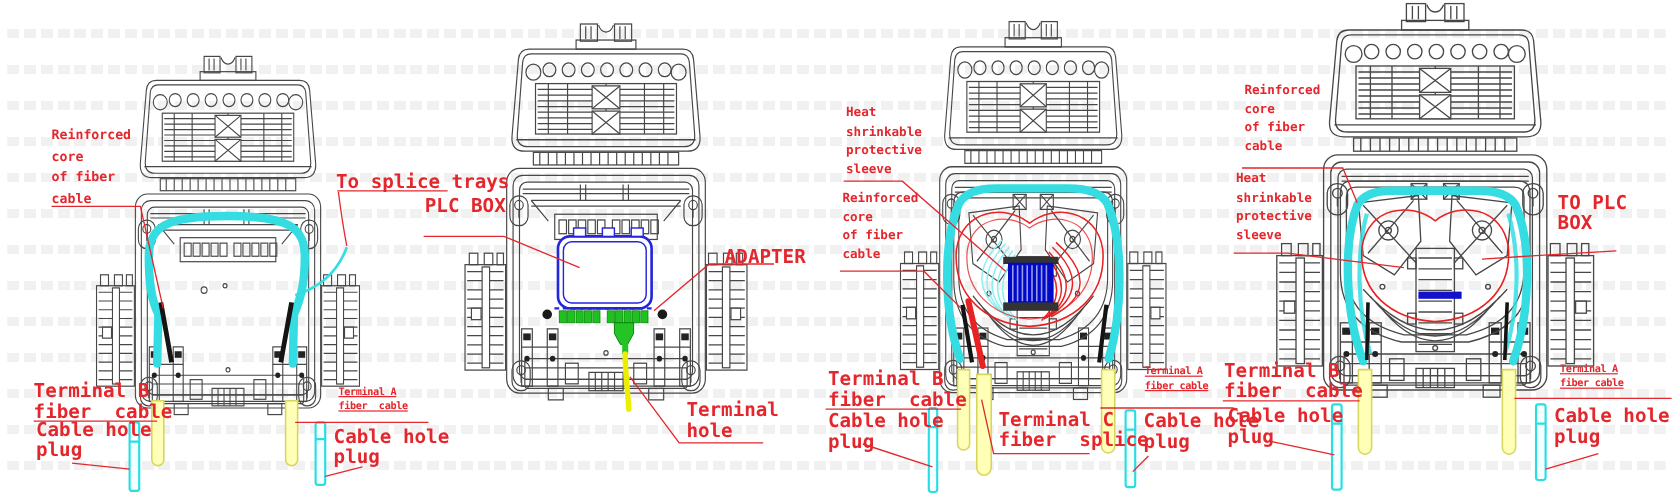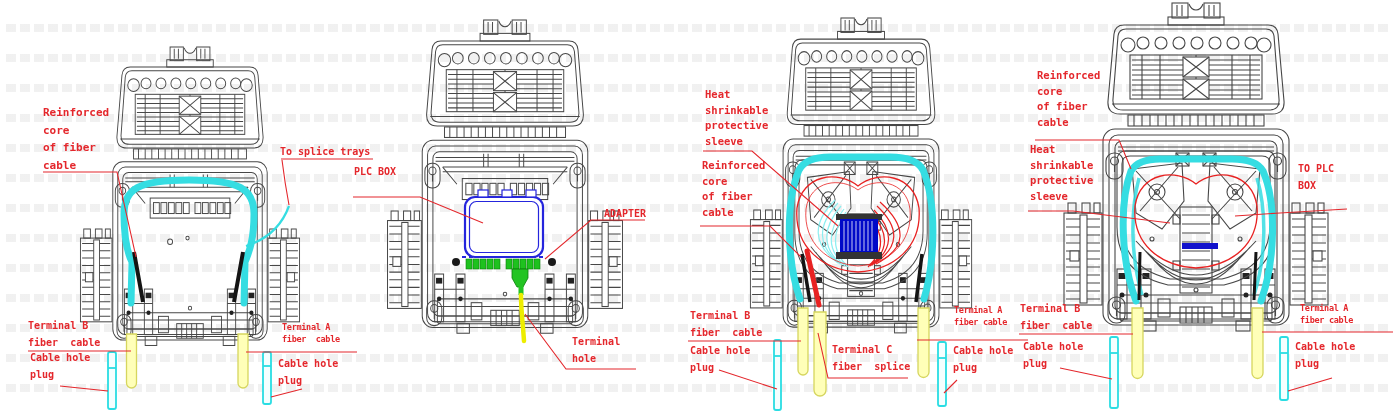--- a/index.html
+++ b/index.html
@@ -5,23 +5,23 @@
   html,body{margin:0;padding:0;background:#fff;}
   #stage{position:relative;width:1394px;height:416px;background:#ffffff;overflow:hidden;
          font-family:"DejaVu Sans Mono",monospace;}
   .wm{position:absolute;left:6px;top:24px;right:6px;bottom:12px;
       background-image:
         repeating-linear-gradient(90deg, transparent 0 10px, #fff 10px 14px),
         repeating-linear-gradient(180deg, rgba(90,90,90,0.085) 0 8px, transparent 8px 30px);}
   svg{position:absolute;left:0;top:0;}
   .lbl{position:absolute;color:#e4272c;font:700 10.5px/15.5px "DejaVu Sans Mono",monospace;
        white-space:pre;letter-spacing:0;}
-  .lbl--lg{font-size:10px;line-height:17px;}
+  .lbl--lg{font-size:16px;line-height:17px;}
   .lbl--tall{font-size:11px;line-height:17.5px;}
-  .lbl--sm{font-size:8.5px;line-height:11.5px;letter-spacing:-0.3px;}
+  .lbl--sm{font-size:8.5px;line-height:11.5px;letter-spacing:-0.3px;text-decoration:underline;}
 </style>
 </head>
 <body>
 
 <div id="stage">
   <div class="wm"></div>
 
   <svg width="1394" height="416" viewBox="0 0 1394 416">
     <defs>
 

